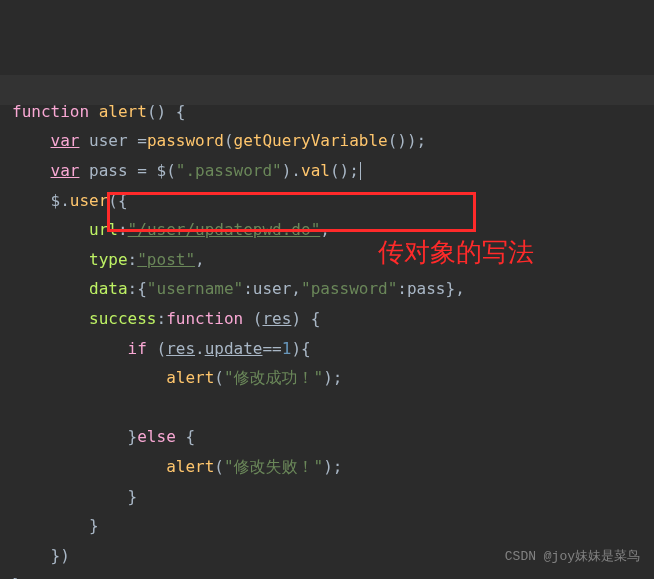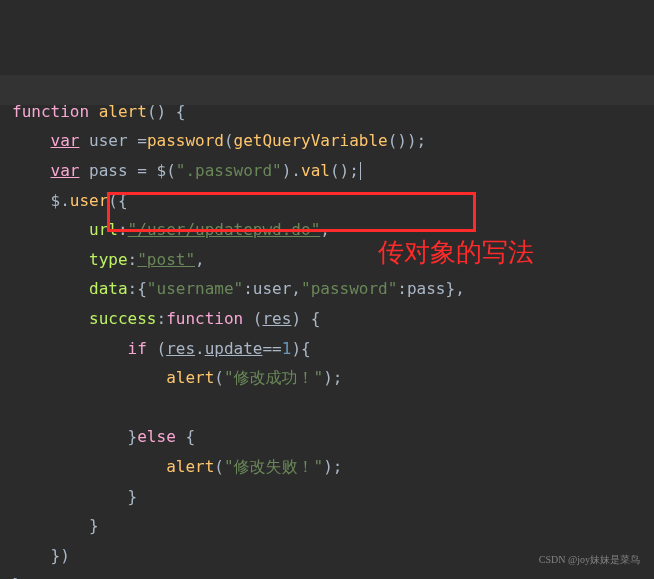--- a/index.html
+++ b/index.html
@@ -60,22 +60,22 @@
       color: #ff2a2a;
       font-size: 26px;
       font-family: "Microsoft YaHei", sans-serif;
       z-index: 6;
     }
     .watermark {
       position: absolute;
       right: 14px;
       bottom: 10px;
       color: rgba(200,200,200,0.55);
-      font-size: 10px;
-      font-family: Liberation Serif, serif;
+      font-size: 13px;
+      font-family: Liberation Mono, monospace;
     }
   </style>
 </head>
 <body>
 
 <div class="code-area">
   <div class="highlight-line"></div>
   <div class="code-content"><span class="kw">function</span> <span class="fn">alert</span><span class="punct">()</span><span class="punct"> {</span>
     <span class="kw underline">var</span><span> user </span><span>=</span><span class="fn">password</span><span>(</span><span class="fn">getQueryVariable</span><span>());</span>
     <span class="kw underline">var</span><span> pass </span><span>= </span><span>$(</span><span class="str">".password"</span><span>).</span><span class="fn">val</span><span>();</span><span class="cursor"></span>

